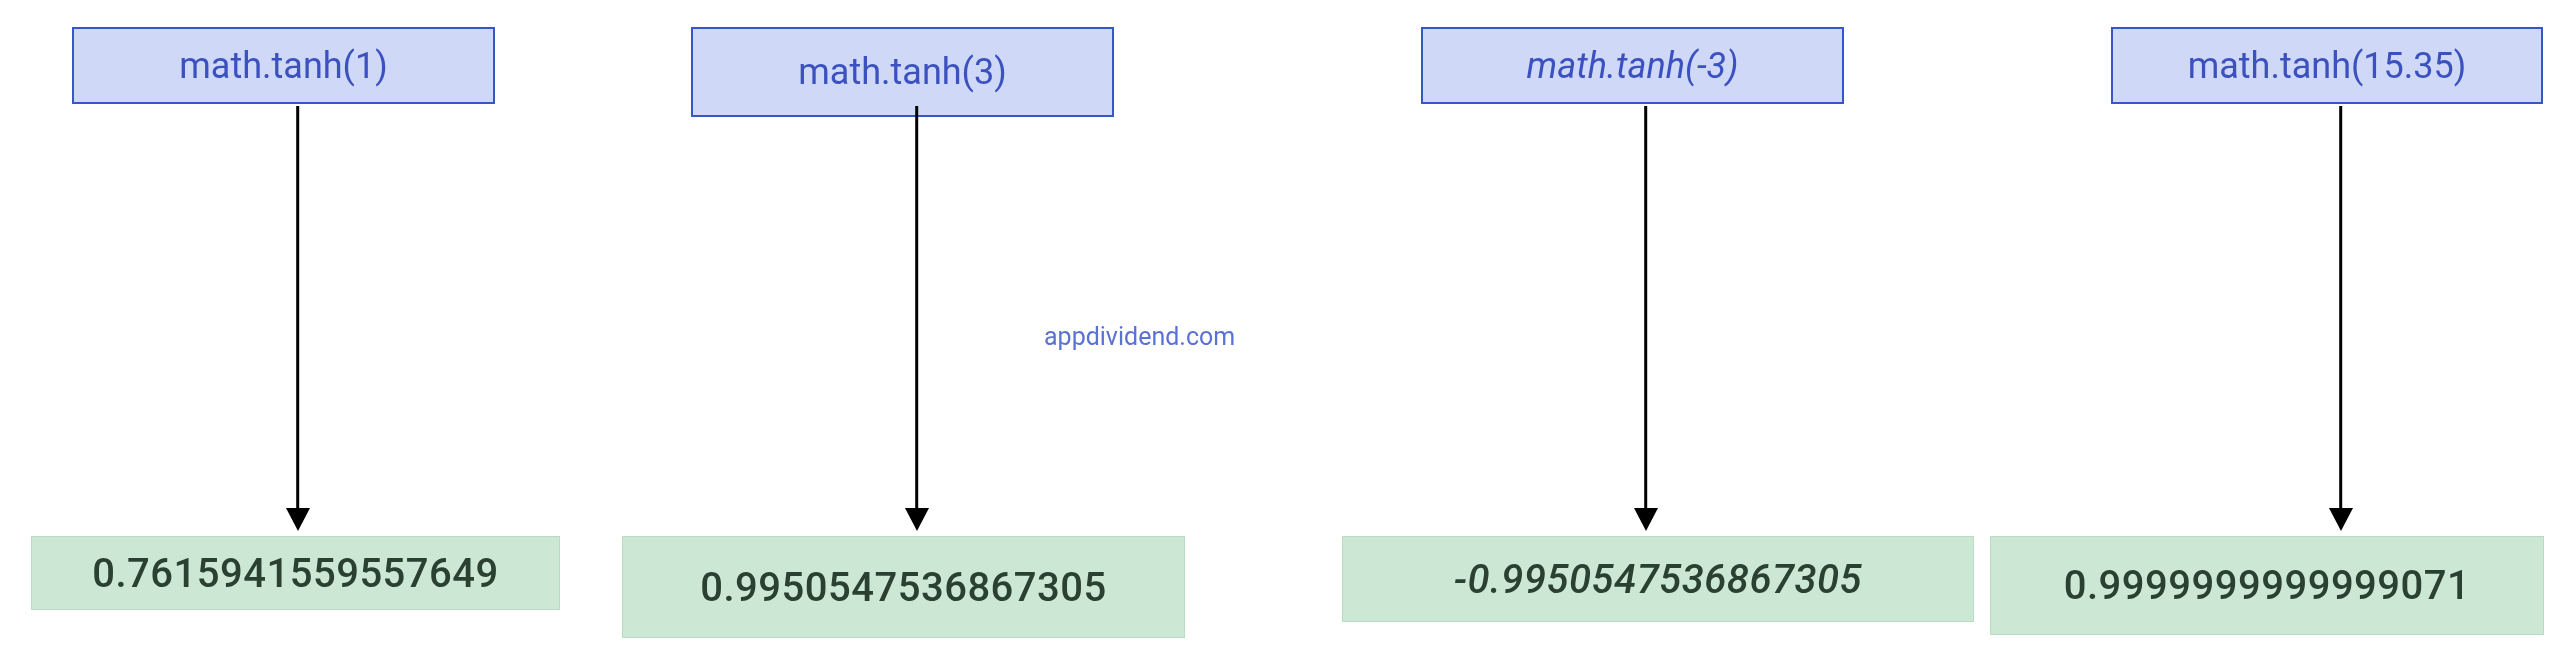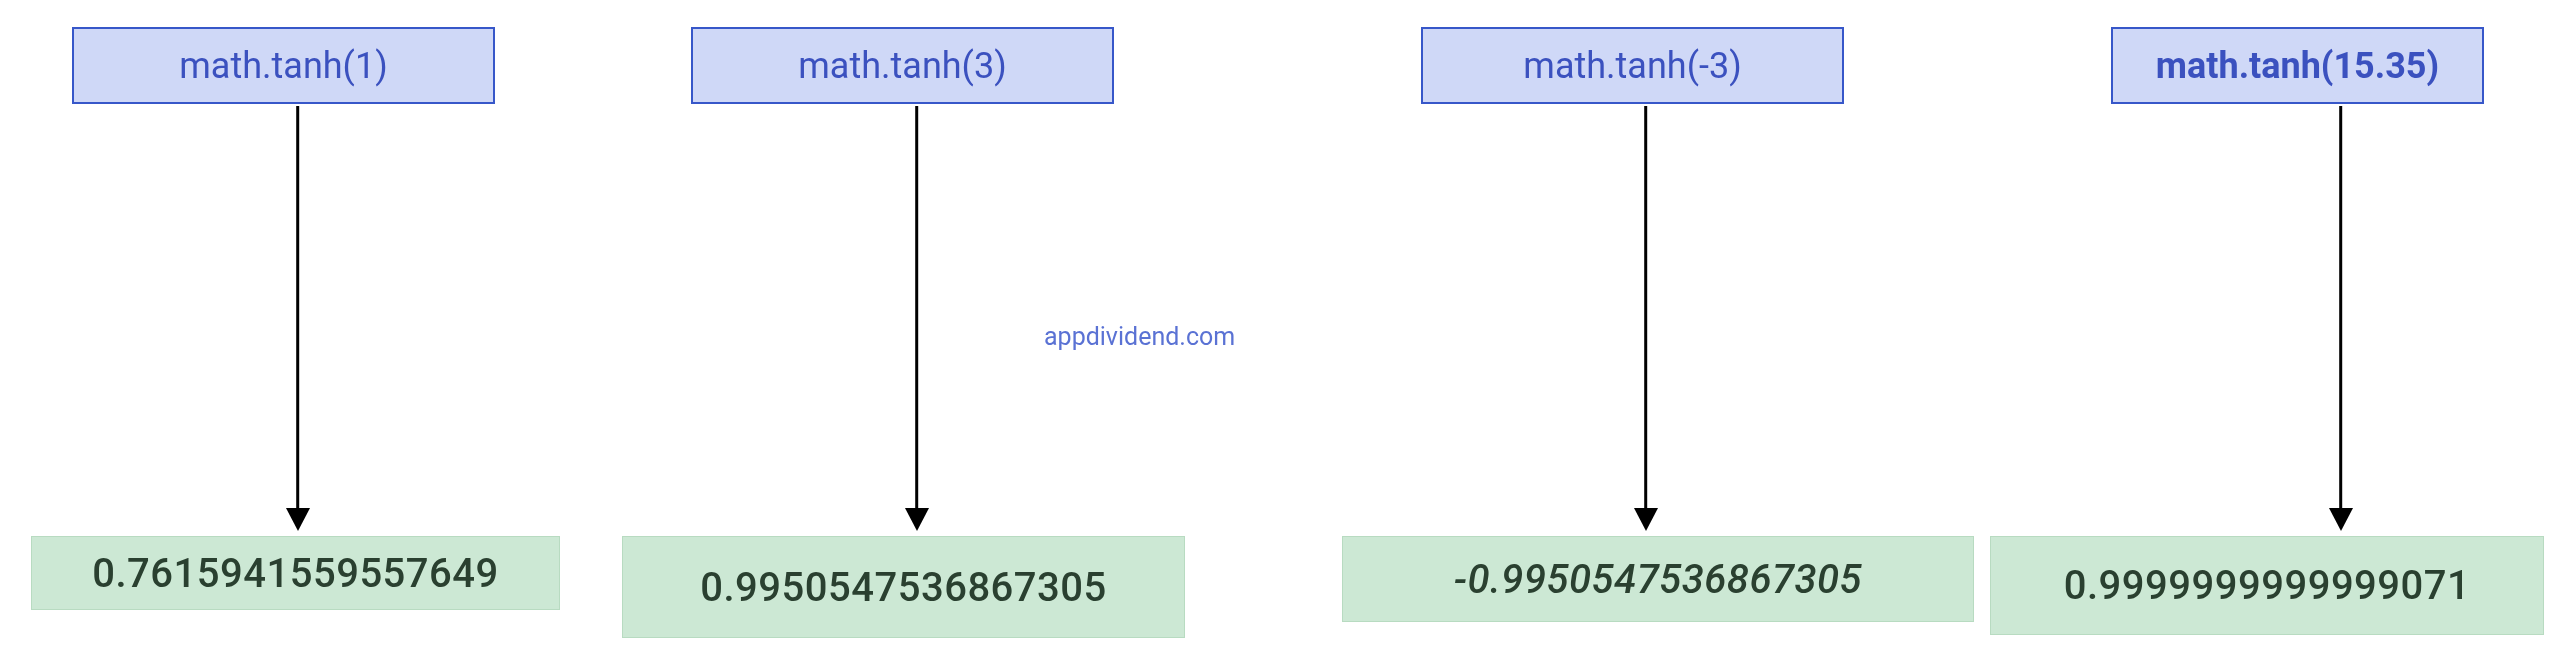--- a/index.html
+++ b/index.html
@@ -74,33 +74,33 @@
       font-weight: 400;
     }
 
     
     .input-1 { top: 27px; left: 72px; width: 423px; height: 77px; }
     .arrow-1 { top: 106px; left: 284px; width: 27px; height: 423px; }
     .arrow-1 .arrow-line { height: 403px; top: 0; }
     .output-1 { top: 536px; left: 31px; width: 529px; height: 74px; }
 
     
-    .input-2 { top: 27px; left: 691px; width: 423px; height: 77px; }
+    .input-2 { top: 27px; left: 691px; width: 423px; height: 90px; }
     .arrow-2 { top: 106px; left: 903px; width: 27px; height: 423px; }
     .arrow-2 .arrow-line { height: 403px; top: 0; }
     .output-2 { top: 536px; left: 622px; width: 563px; height: 102px; }
 
     
-    .input-3 { top: 27px; left: 1421px; width: 423px; height: 77px; }
+    .input-3 { top: 27px; left: 1421px; width: 423px; height: 77px; font-style: italic; }
     .arrow-3 { top: 106px; left: 1632px; width: 27px; height: 423px; }
     .arrow-3 .arrow-line { height: 403px; top: 0; }
     .output-3 { top: 536px; left: 1342px; width: 632px; height: 86px; font-style: italic; }
 
     
-    .input-4 { top: 27px; left: 2111px; width: 373px; height: 77px; font-weight: bold; }
+    .input-4 { top: 27px; left: 2111px; width: 432px; height: 77px; }
     .arrow-4 { top: 106px; left: 2327px; width: 27px; height: 423px; }
     .arrow-4 .arrow-line { height: 403px; top: 0; }
     .output-4 { top: 536px; left: 1990px; width: 554px; height: 99px; }
 
     .watermark { top: 322px; left: 1044px; }
   </style>
 </head>
 <body>
 
 <div class="diagram-container">

